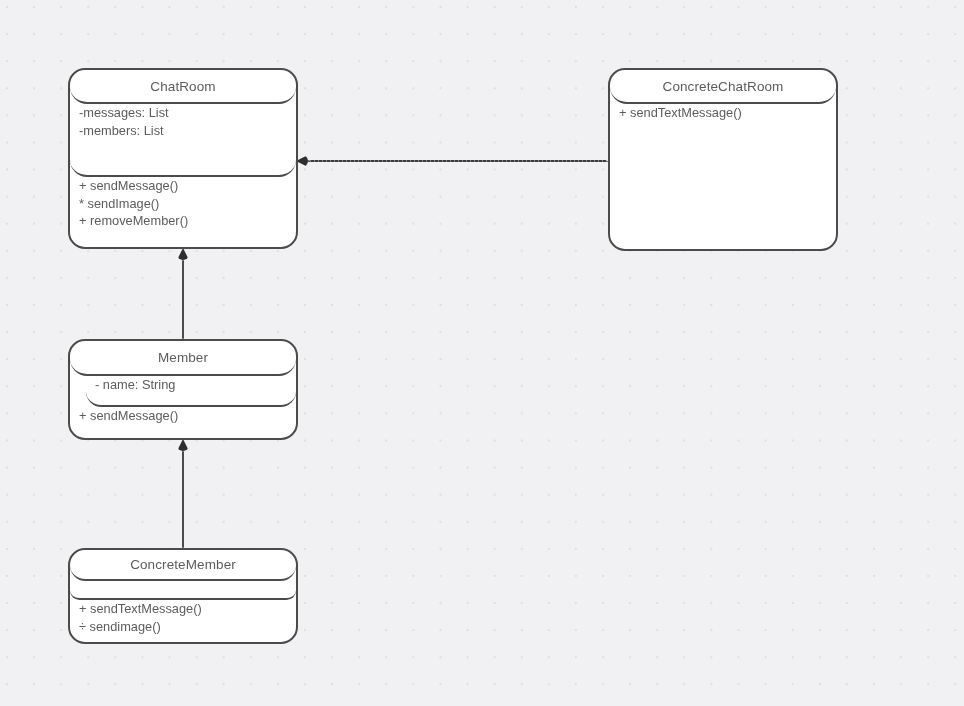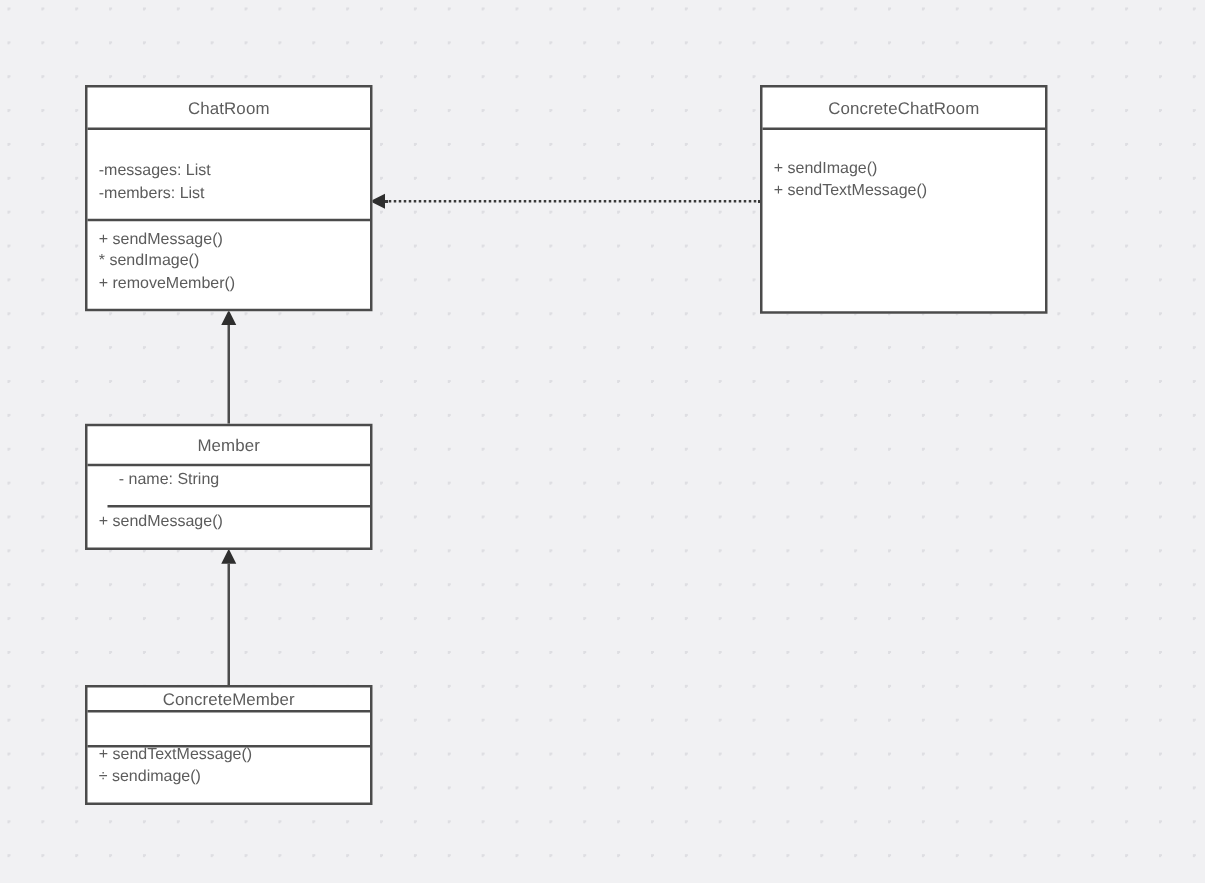--- a/index.html
+++ b/index.html
@@ -1,16 +1,16 @@
 <!DOCTYPE html>
 <html><head>
 <meta charset="utf-8">
 <title>UML Class Diagram</title>
 <style>
-  * { box-sizing: border-box; margin: 0; padding: 0; }
+  * { box-sizing: border-box; margin: 0; padding: 0; border-radius: 17px; }
 
   html, body {
     width: 964px;
     height: 706px;
     overflow: hidden;
   }
 
   body {
     font-family: "Liberation Sans", sans-serif;
     background-color: #f1f1f3;
@@ -46,22 +46,22 @@
     justify-content: center;
     color: #5c5c5c;
     font-size: 13.5px;
     letter-spacing: 0.1px;
     white-space: nowrap;
   }
 
   .uml-section {
     display: flex;
     flex-direction: column;
-    justify-content: flex-end;
-    padding: 13px 9px;
+    justify-content: flex-start;
+    padding: 0 9px;
   }
 
   .uml-section.divided {
     border-bottom: 2px solid #4b4b4b;
   }
 
   .uml-line {
     color: #5c5c5c;
     font-size: 12.8px;
     line-height: 17.5px;
@@ -131,21 +131,20 @@
     <div class="uml-section" style="height:70px;">
       <div class="uml-line">+ sendMessage()</div>
       <div class="uml-line">* sendImage()</div>
       <div class="uml-line">+ removeMember()</div>
     </div>
   </div>
 
   <div class="uml-class" style="left:608px; top:68px; width:230px; height:183px;">
     <div class="uml-header" style="height:34px;text-align:center;">ConcreteChatRoom</div>
     <div class="uml-section" style="height:69px;">
-      <div class="uml-line">+ sendImage()</div>
       <div class="uml-line">+ sendTextMessage()</div>
     </div>
   </div>
 
   <div class="uml-class" style="left:68px; top:339px; width:230px; height:101px;">
     <div class="uml-header" style="height:36px;">Member</div>
     <div class="uml-section divided" style="height:33px;margin-left:16px;">
       <div class="uml-line">- name: String</div>
     </div>
     <div class="uml-section" style="height:32px;">

